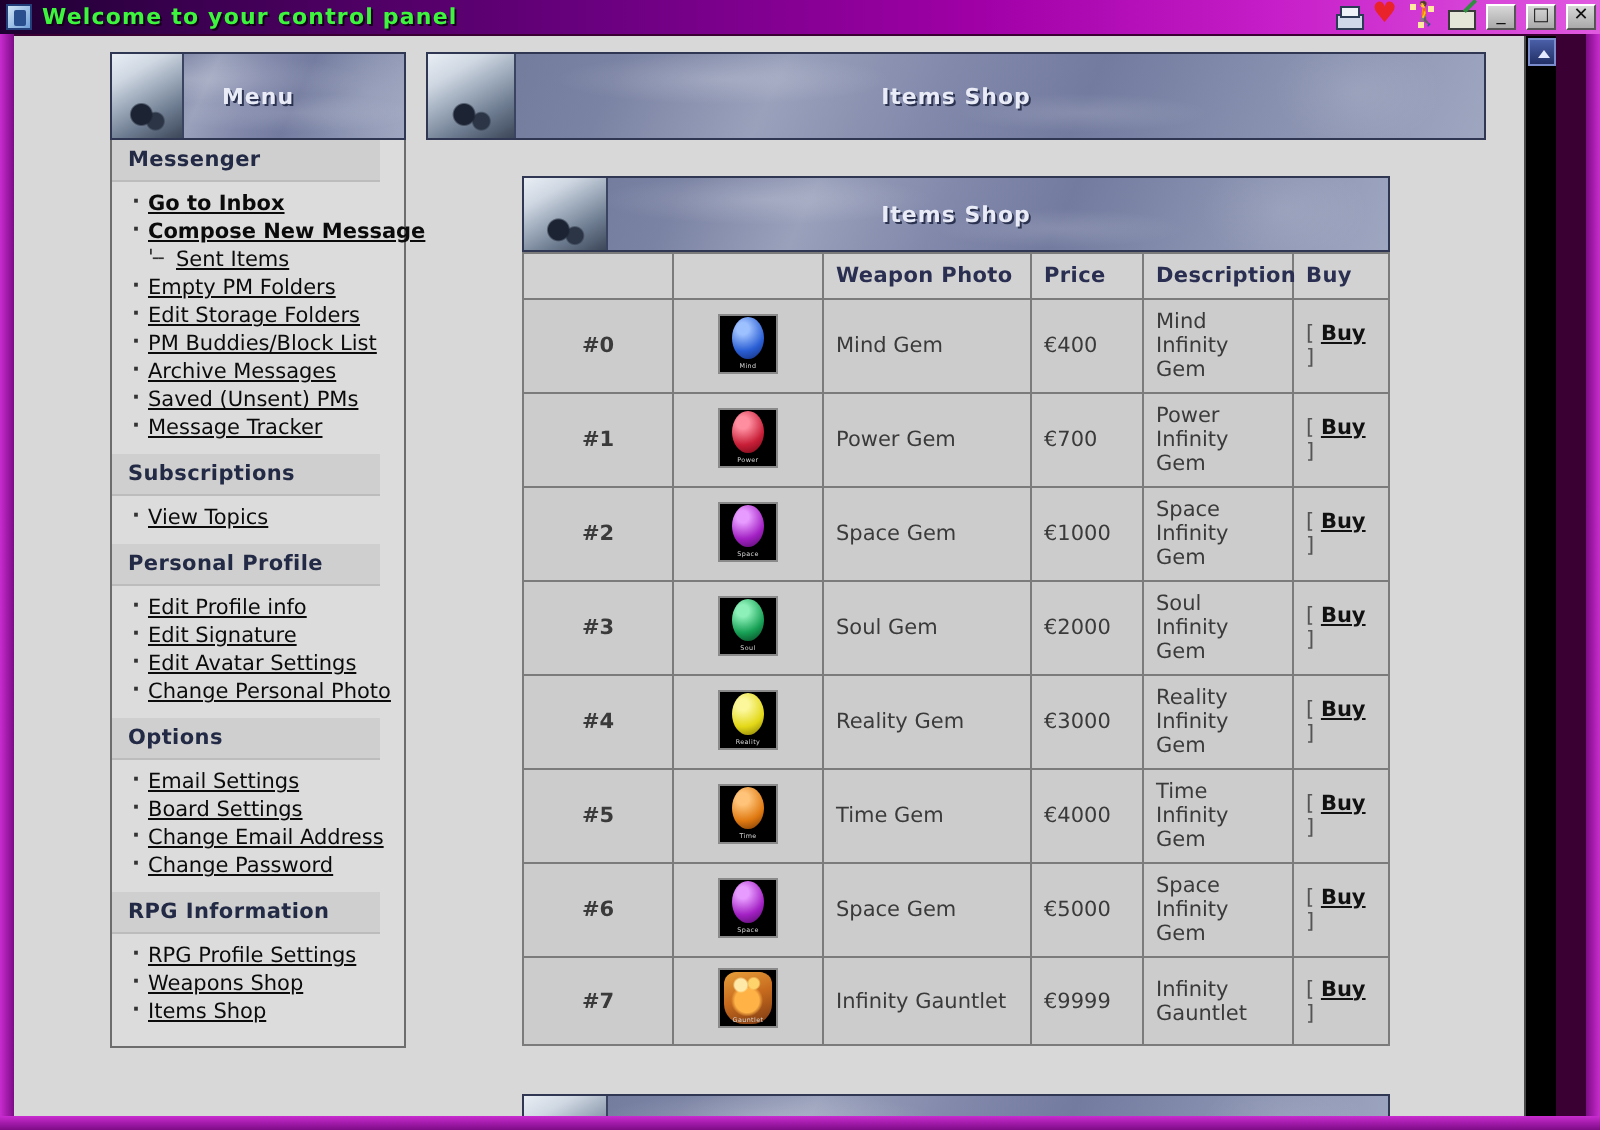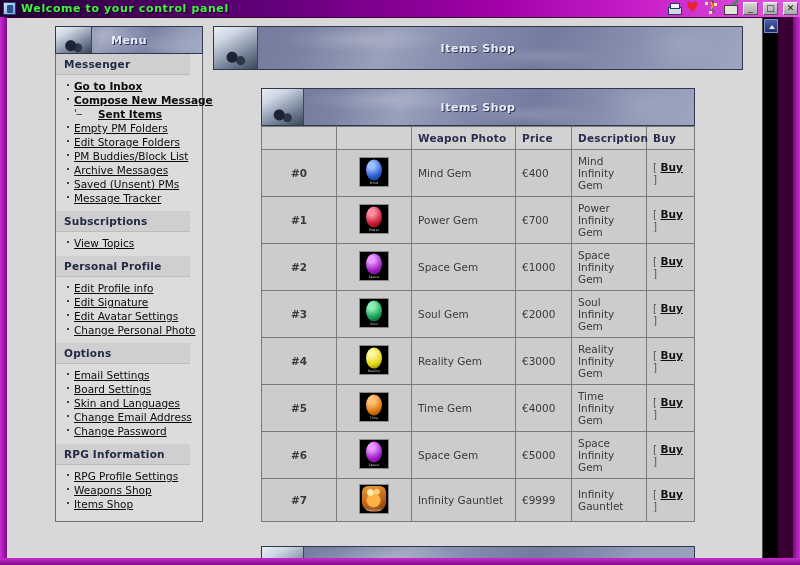--- a/index.html
+++ b/index.html
@@ -140,21 +140,21 @@
     color: #e9ecf6; font-size: 11px; font-weight: bold;
     letter-spacing: .5px;
     text-shadow: 1px 1px 0 #2b3350;
   }
 
   
   #menu-col {
     position: absolute; left: 0; top: 0;
     width: 148px;
   }
-  #menu-banner { height: 28px; }
+  #menu-banner { height: 44px; }
   #menu-banner .banner-avatar { width: 36px; }
   .menu-box {
     border: 1px solid #6d6d6d;
     border-top: none;
     background: #dcdcdc;
     padding: 0 12px 4px 0;
   }
   .menu-section {
     background: #cfcfcf;
     color: #232a45;
@@ -174,21 +174,21 @@
   }
   .menu-list li::before{
     content:"\00B7"; position:absolute; left:0; top:-1px; color:#333; font-weight:bold;
   }
   .menu-list li a {
     color: #0b0b0b; text-decoration: underline; font-weight: bold;
     font-size: 10.5px;
   }
   .menu-list li.sub { padding-left: 22px; }
   .menu-list li.sub::before{ content:"'--"; left:8px; font-weight:normal; letter-spacing:-1px;}
-  .menu-list li.sub a { font-weight: bold; margin-left: 10px; }
+  .menu-list li.sub a { font-weight: normal; }
   .menu-list li.plain a { font-weight: normal; }
 
   
   #content-col {
     position: absolute; left: 158px; top: 0;
     width: 530px;
   }
   #content-banner { height: 44px; }
 
   .shop-wrap {
@@ -327,21 +327,20 @@
               <li class="plain"><a href="#">Edit Profile info</a></li>
               <li class="plain"><a href="#">Edit Signature</a></li>
               <li class="plain"><a href="#">Edit Avatar Settings</a></li>
               <li class="plain"><a href="#">Change Personal Photo</a></li>
             </ul>
 
             <div class="menu-section">Options</div>
             <ul class="menu-list">
               <li class="plain"><a href="#">Email Settings</a></li>
               <li class="plain"><a href="#">Board Settings</a></li>
-              <li class="plain"><a href="#">Skin and Languages</a></li>
               <li class="plain"><a href="#">Change Email Address</a></li>
               <li class="plain"><a href="#">Change Password</a></li>
             </ul>
 
             <div class="menu-section">RPG Information</div>
             <ul class="menu-list">
               <li class="plain"><a href="#">RPG Profile Settings</a></li>
               <li class="plain"><a href="#">Weapons Shop</a></li>
               <li class="plain"><a href="#">Items Shop</a></li>
             </ul>

